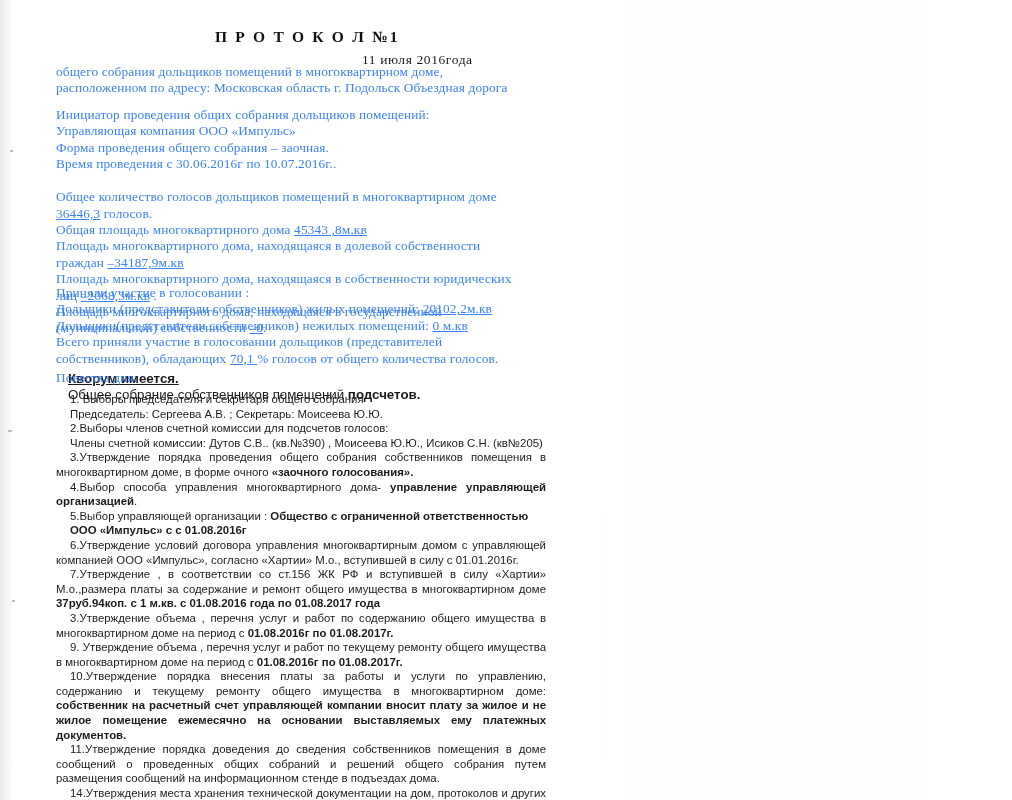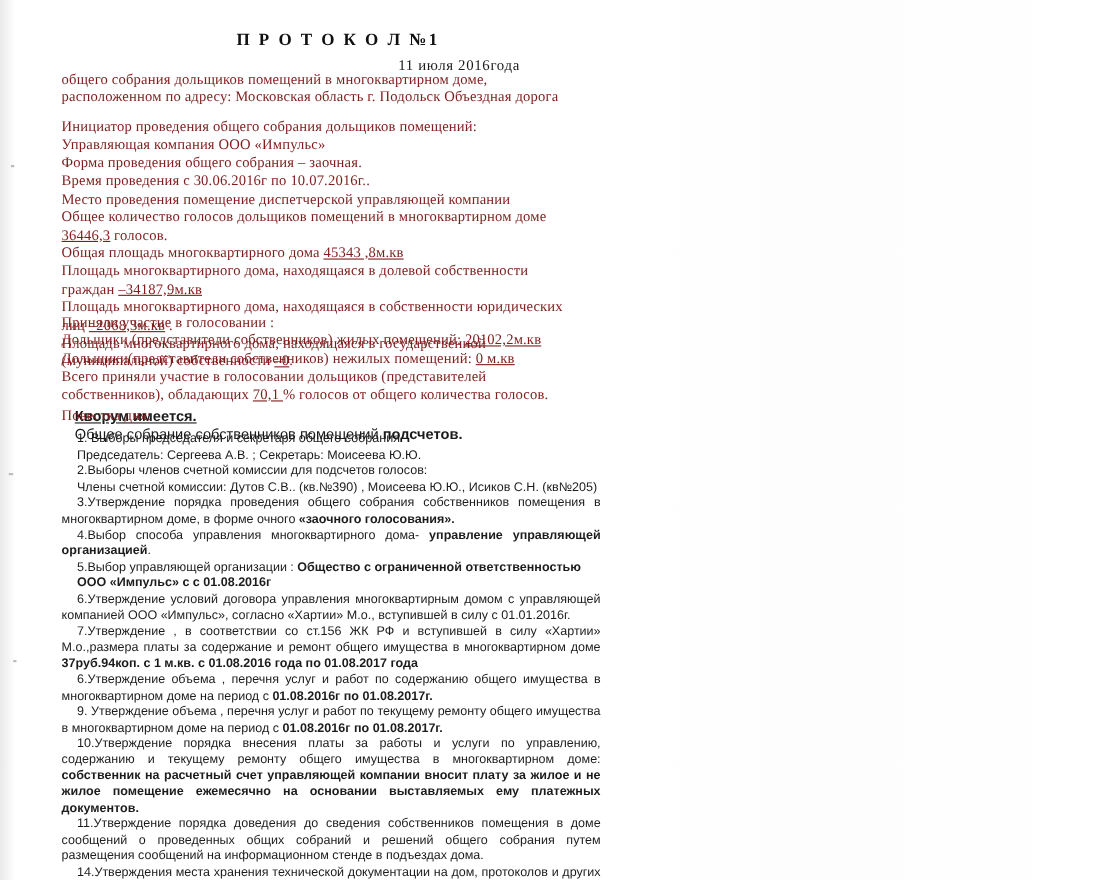--- a/index.html
+++ b/index.html
@@ -61,21 +61,21 @@
     font-family: "Liberation Serif", serif;
     font-size: 13.5px;
     letter-spacing: 0.6px;
   }
   .blk {
     position: absolute;
     font-family: "Liberation Serif", serif;
     font-size: 13.3px;
     line-height: 16.4px;
     letter-spacing: 0.15px;
-    color: #7f1d1d;
+    color: #3b82f6;
     text-align: justify;
   }
   .blk.lead { left: 56px; top: 64px; width: 470px; }
   .blk.initiator { left: 56px; top: 107px; width: 470px; }
   .blk.form { left: 56px; top: 140px; width: 470px; }
   .blk.votes { left: 56px; top: 285px; width: 470px; }
   .blk.agenda-head { left: 56px; top: 370px; width: 470px; }
 
   .ul { text-decoration: underline; }
   .b { font-weight: bold; }
@@ -123,28 +123,28 @@
     <div class="title">П Р О Т О К О Л №1</div>
 
     <div class="date-line">11 июля 2016года</div>
 
     <div class="blk lead">
       <span>общего  собрания  дольщиков  помещений   в     многоквартирном доме,</span><br>
       <span>расположенном по адресу:  Московская область г. Подольск Объездная   дорога</span><br>
     </div>
 
     <div class="blk initiator">
-      <span>Инициатор проведения общего собрания дольщиков помещений:</span><br>
+      <span>Инициатор проведения общих собрания дольщиков помещений:</span><br>
       <span>Управляющая   компания ООО «Импульс»</span>
     </div>
 
     <div class="blk form">
       <span>Форма проведения общего собрания – заочная.</span><br>
       <span>Время проведения с 30.06.2016г  по 10.07.2016г..</span><br>
-      <span>Место проведения помещение диспетчерской управляющей компании</span><br>
+      <br>
       <span>Общее количество голосов дольщиков помещений в многоквартирном  доме</span><br>
       <span class="ul">36446,3</span><span> голосов.</span><br>
       <span>Общая площадь многоквартирного дома </span><span class="ul">45343 ,8м.кв</span><br>
       <span>Площадь многоквартирного дома, находящаяся в долевой собственности</span><br>
       <span>граждан  </span><span class="ul">–34187,9м.кв</span><br>
       <span>Площадь многоквартирного дома, находящаяся в   собственности  юридических</span><br>
       <span>лиц  </span><span class="ul">–2068,3м.кв</span><span> .</span><br>
       <span>Площадь     многоквартирного   дома,   находящаяся       в     государственной</span><br>
       <span>(муниципальной) собственности </span><span class="ul">–0</span><span>.</span>
     </div>
@@ -168,21 +168,21 @@
         <p><span>1. Выборы председателя и секретаря общего собрания</span></p>
         <p><span>Председатель: Сергеева А.В. ;  Секретарь:  Моисеева Ю.Ю.</span></p>
         <p><span>2.Выборы членов счетной комиссии  для  подсчетов голосов:</span></p>
         <p><span>Члены счетной  комиссии: Дутов  С.В.. (кв.№390) , Моисеева Ю.Ю., Исиков С.Н. (кв№205)</span></p>
         <p><span>3.Утверждение порядка проведения общего собрания собственников помещения в многоквартирном доме, в форме очного </span><span class="b">«заочного голосования».</span></p>
         <p><span>4.Выбор    способа   управления  многоквартирного  дома- </span><span class="b">управление    управляющей организацией</span><span>.</span></p>
         <p><span>5.Выбор управляющей  организации : </span><span class="b">Общество с ограниченной ответственностью</span></p>
         <p><span class="b">   ООО «Импульс» с с 01.08.2016г</span></p>
         <p><span>6.Утверждение  условий договора управления  многоквартирным  домом  с  управляющей компанией ООО «Импульс», согласно «Хартии» М.о., вступившей   в силу с 01.01.2016г.</span></p>
         <p><span>7.Утверждение , в соответствии со ст.156 ЖК РФ  и вступившей в силу «Хартии» М.о.,размера платы за содержание и ремонт общего имущества в многоквартирном доме  </span><span class="b">37руб.94коп. с 1 м.кв. с 01.08.2016 года по 01.08.2017 года</span></p>
-        <p><span>6.Утверждение объема , перечня услуг  и работ по содержанию общего имущества в многоквартирном доме на период с </span><span class="b">01.08.2016г по 01.08.2017г.</span></p>
+        <p><span>3.Утверждение объема , перечня услуг  и работ по содержанию общего имущества в многоквартирном доме на период с </span><span class="b">01.08.2016г по 01.08.2017г.</span></p>
         <p><span>9. Утверждение объема , перечня услуг  и работ по текущему ремонту общего имущества в многоквартирном доме на период с </span><span class="b">01.08.2016г по 01.08.2017г.</span></p>
         <p><span>10.Утверждение порядка внесения платы за работы и услуги по управлению, содержанию и   текущему ремонту общего имущества в многоквартирном доме: </span><span class="b">собственник на расчетный   счет управляющей компании   вносит   плату за жилое и не жилое  помещение ежемесячно   на основании выставляемых  ему платежных документов.</span></p>
         <p><span>11.Утверждение порядка доведения  до сведения собственников помещения в доме сообщений о  проведенных   общих  собраний  и решений общего собрания путем размещения сообщений на информационном стенде в подъездах дома.</span></p>
         <p><span>14.Утверждения места хранения   технической документации на дом, протоколов и других документов общих собраний в управляющей компании ООО «Импульс».</span></p>
       </div>
 
   </div>
 </div>
 
 </body></html>

